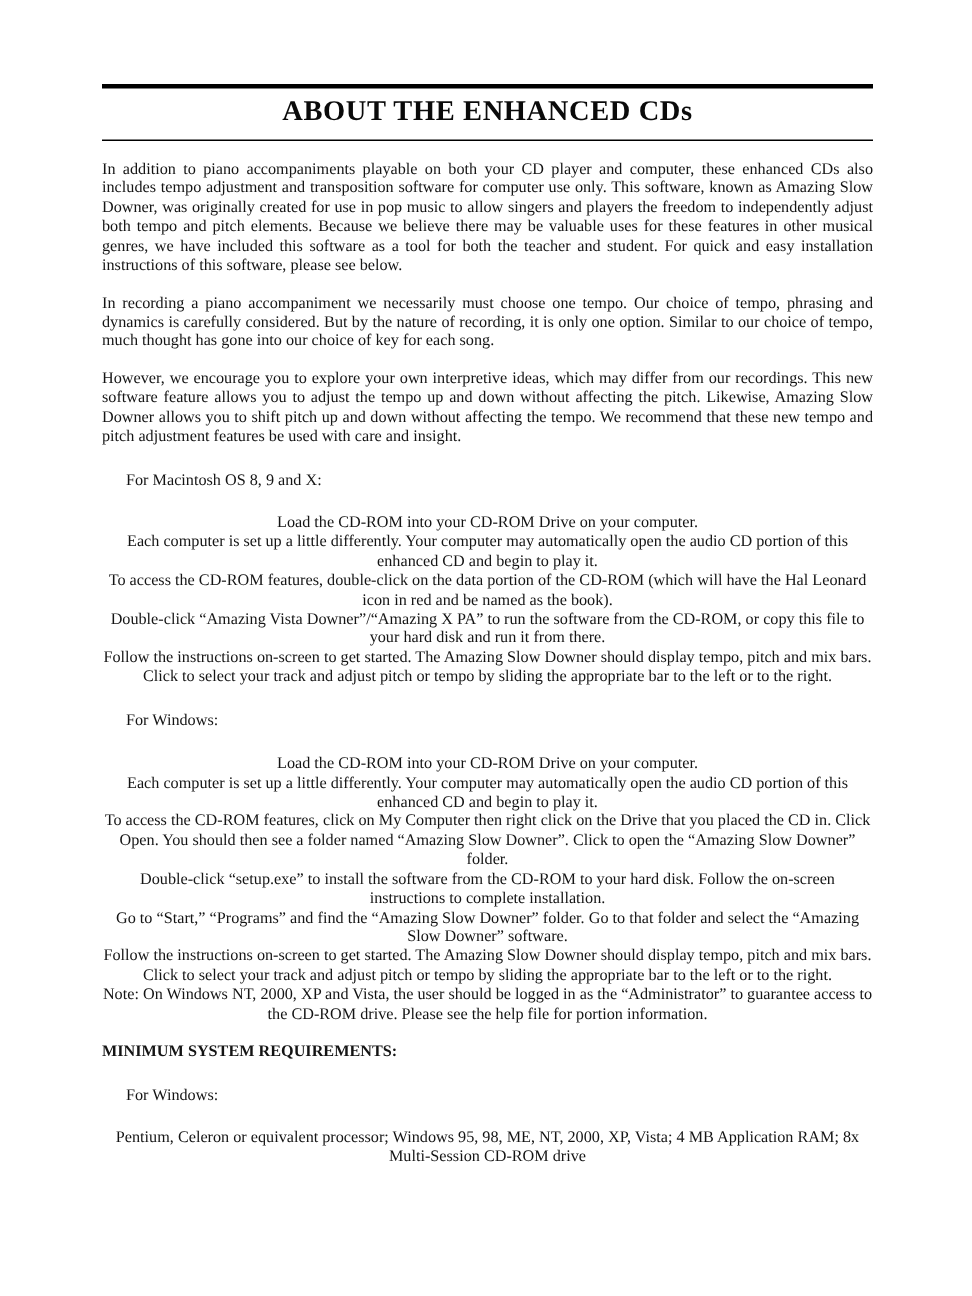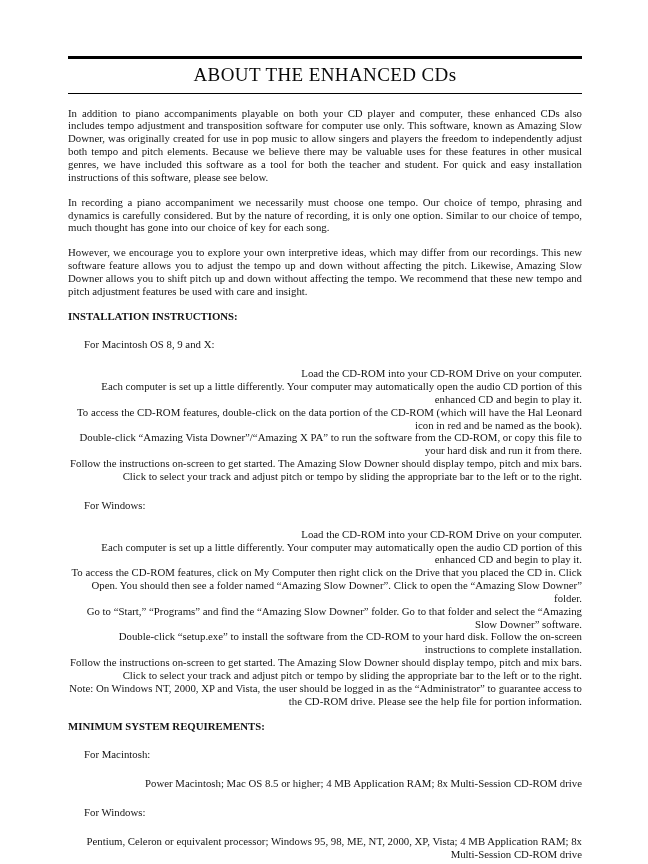--- a/index.html
+++ b/index.html
@@ -23,87 +23,82 @@
   .title-block {
     border-top: 3px solid #000;
     border-bottom: 1.5px solid #000;
     text-align: center;
     padding: 5px 0 6px 0;
     margin: 0 0 13px 0;
   }
   .page-title {
     margin: 0;
     font-size: 19px;
-    font-weight: normal;
+    font-weight: bold;
     letter-spacing: 0.4px;
     color: #0a0a0a;
   }
   p.body-para {
     margin: 0 0 12px 0;
     text-align: justify;
   }
   .sec-heading {
     font-weight: bold;
     margin: 2px 0 12px 0;
   }
   .sub-heading {
     font-weight: normal;
     margin: 16px;
   }
   .step-line {
     margin: 0;
-    text-align: right;
+    text-align: center;
   }
   .subsection { margin: 0 0 12px 0; }
   .section { margin: 0 0 2px 0; }
 </style>
 </head>
 <body>
 
 <div class="page">
 
   <div class="title-block">
     <h1 class="page-title">ABOUT THE ENHANCED CDs</h1>
   </div>
 
   <p class="body-para">In addition to piano accompaniments playable on both your CD player and computer, these enhanced CDs also includes tempo adjustment and transposition software for computer use only. This software, known as Amazing Slow Downer, was originally created for use in pop music to allow singers and players the freedom to independently adjust both tempo and pitch elements. Because we believe there may be valuable uses for these features in other musical genres, we have included this software as a tool for both the teacher and student. For quick and easy installation instructions of this software, please see below.</p>
   <p class="body-para">In recording a piano accompaniment we necessarily must choose one tempo. Our choice of tempo, phrasing and dynamics is carefully considered. But by the nature of recording, it is only one option. Similar to our choice of tempo, much thought has gone into our choice of key for each song.</p>
   <p class="body-para">However, we encourage you to explore your own interpretive ideas, which may differ from our recordings. This new software feature allows you to adjust the tempo up and down without affecting the pitch. Likewise, Amazing Slow Downer allows you to shift pitch up and down without affecting the tempo. We recommend that these new tempo and pitch adjustment features be used with care and insight.</p>
 
   <div class="section">
-    <p class="sec-heading">INSTALLATION INSTRUCTIONS:</p>
 
     <div class="subsection">
       <p class="sub-heading">For Macintosh OS 8, 9 and X:</p>
       <p class="step-line">Load the CD-ROM into your CD-ROM Drive on your computer.</p>
       <p class="step-line">Each computer is set up a little differently. Your computer may automatically open the audio CD portion of this enhanced CD and begin to play it.</p>
       <p class="step-line">To access the CD-ROM features, double-click on the data portion of the CD-ROM (which will have the Hal Leonard icon in red and be named as the book).</p>
       <p class="step-line">Double-click “Amazing Vista Downer”/“Amazing X PA” to run the software from the CD-ROM, or copy this file to your hard disk and run it from there.</p>
       <p class="step-line">Follow the instructions on-screen to get started. The Amazing Slow Downer should display tempo, pitch and mix bars. Click to select your track and adjust pitch or tempo by sliding the appropriate bar to the left or to the right.</p>
     </div>
 
     <div class="subsection">
       <p class="sub-heading">For Windows:</p>
       <p class="step-line">Load the CD-ROM into your CD-ROM Drive on your computer.</p>
       <p class="step-line">Each computer is set up a little differently. Your computer may automatically open the audio CD portion of this enhanced CD and begin to play it.</p>
       <p class="step-line">To access the CD-ROM features, click on My Computer then right click on the Drive that you placed the CD in. Click Open. You should then see a folder named “Amazing Slow Downer”. Click to open the “Amazing Slow Downer” folder.</p>
+      <p class="step-line">Double-click “setup.exe” to install the software from the CD-ROM to your hard disk. Follow the on-screen instructions to complete installation.</p>
       <p class="step-line">Go to “Start,” “Programs” and find the “Amazing Slow Downer” folder. Go to that folder and select the “Amazing Slow Downer” software.</p>
-      <p class="step-line">Double-click “setup.exe” to install the software from the CD-ROM to your hard disk. Follow the on-screen instructions to complete installation.</p>
       <p class="step-line">Follow the instructions on-screen to get started. The Amazing Slow Downer should display tempo, pitch and mix bars. Click to select your track and adjust pitch or tempo by sliding the appropriate bar to the left or to the right.</p>
       <p class="step-line">Note: On Windows NT, 2000, XP and Vista, the user should be logged in as the “Administrator” to guarantee access to the CD-ROM drive. Please see the help file for portion information.</p>
     </div>
   </div>
 
   <div class="section">
     <p class="sec-heading">MINIMUM SYSTEM REQUIREMENTS:</p>
 
-    <div class="subsection">
-      <p class="sub-heading">For Macintosh:</p>
-      <p class="step-line">Power Macintosh; Mac OS 8.5 or higher; 4 MB Application RAM; 8x Multi-Session CD-ROM drive</p>
-    </div>
 
     <div class="subsection">
       <p class="sub-heading">For Windows:</p>
       <p class="step-line">Pentium, Celeron or equivalent processor; Windows 95, 98, ME, NT, 2000, XP, Vista; 4 MB Application RAM; 8x Multi-Session CD-ROM drive</p>
     </div>
   </div>
 
 </div>
 
 </body></html>

